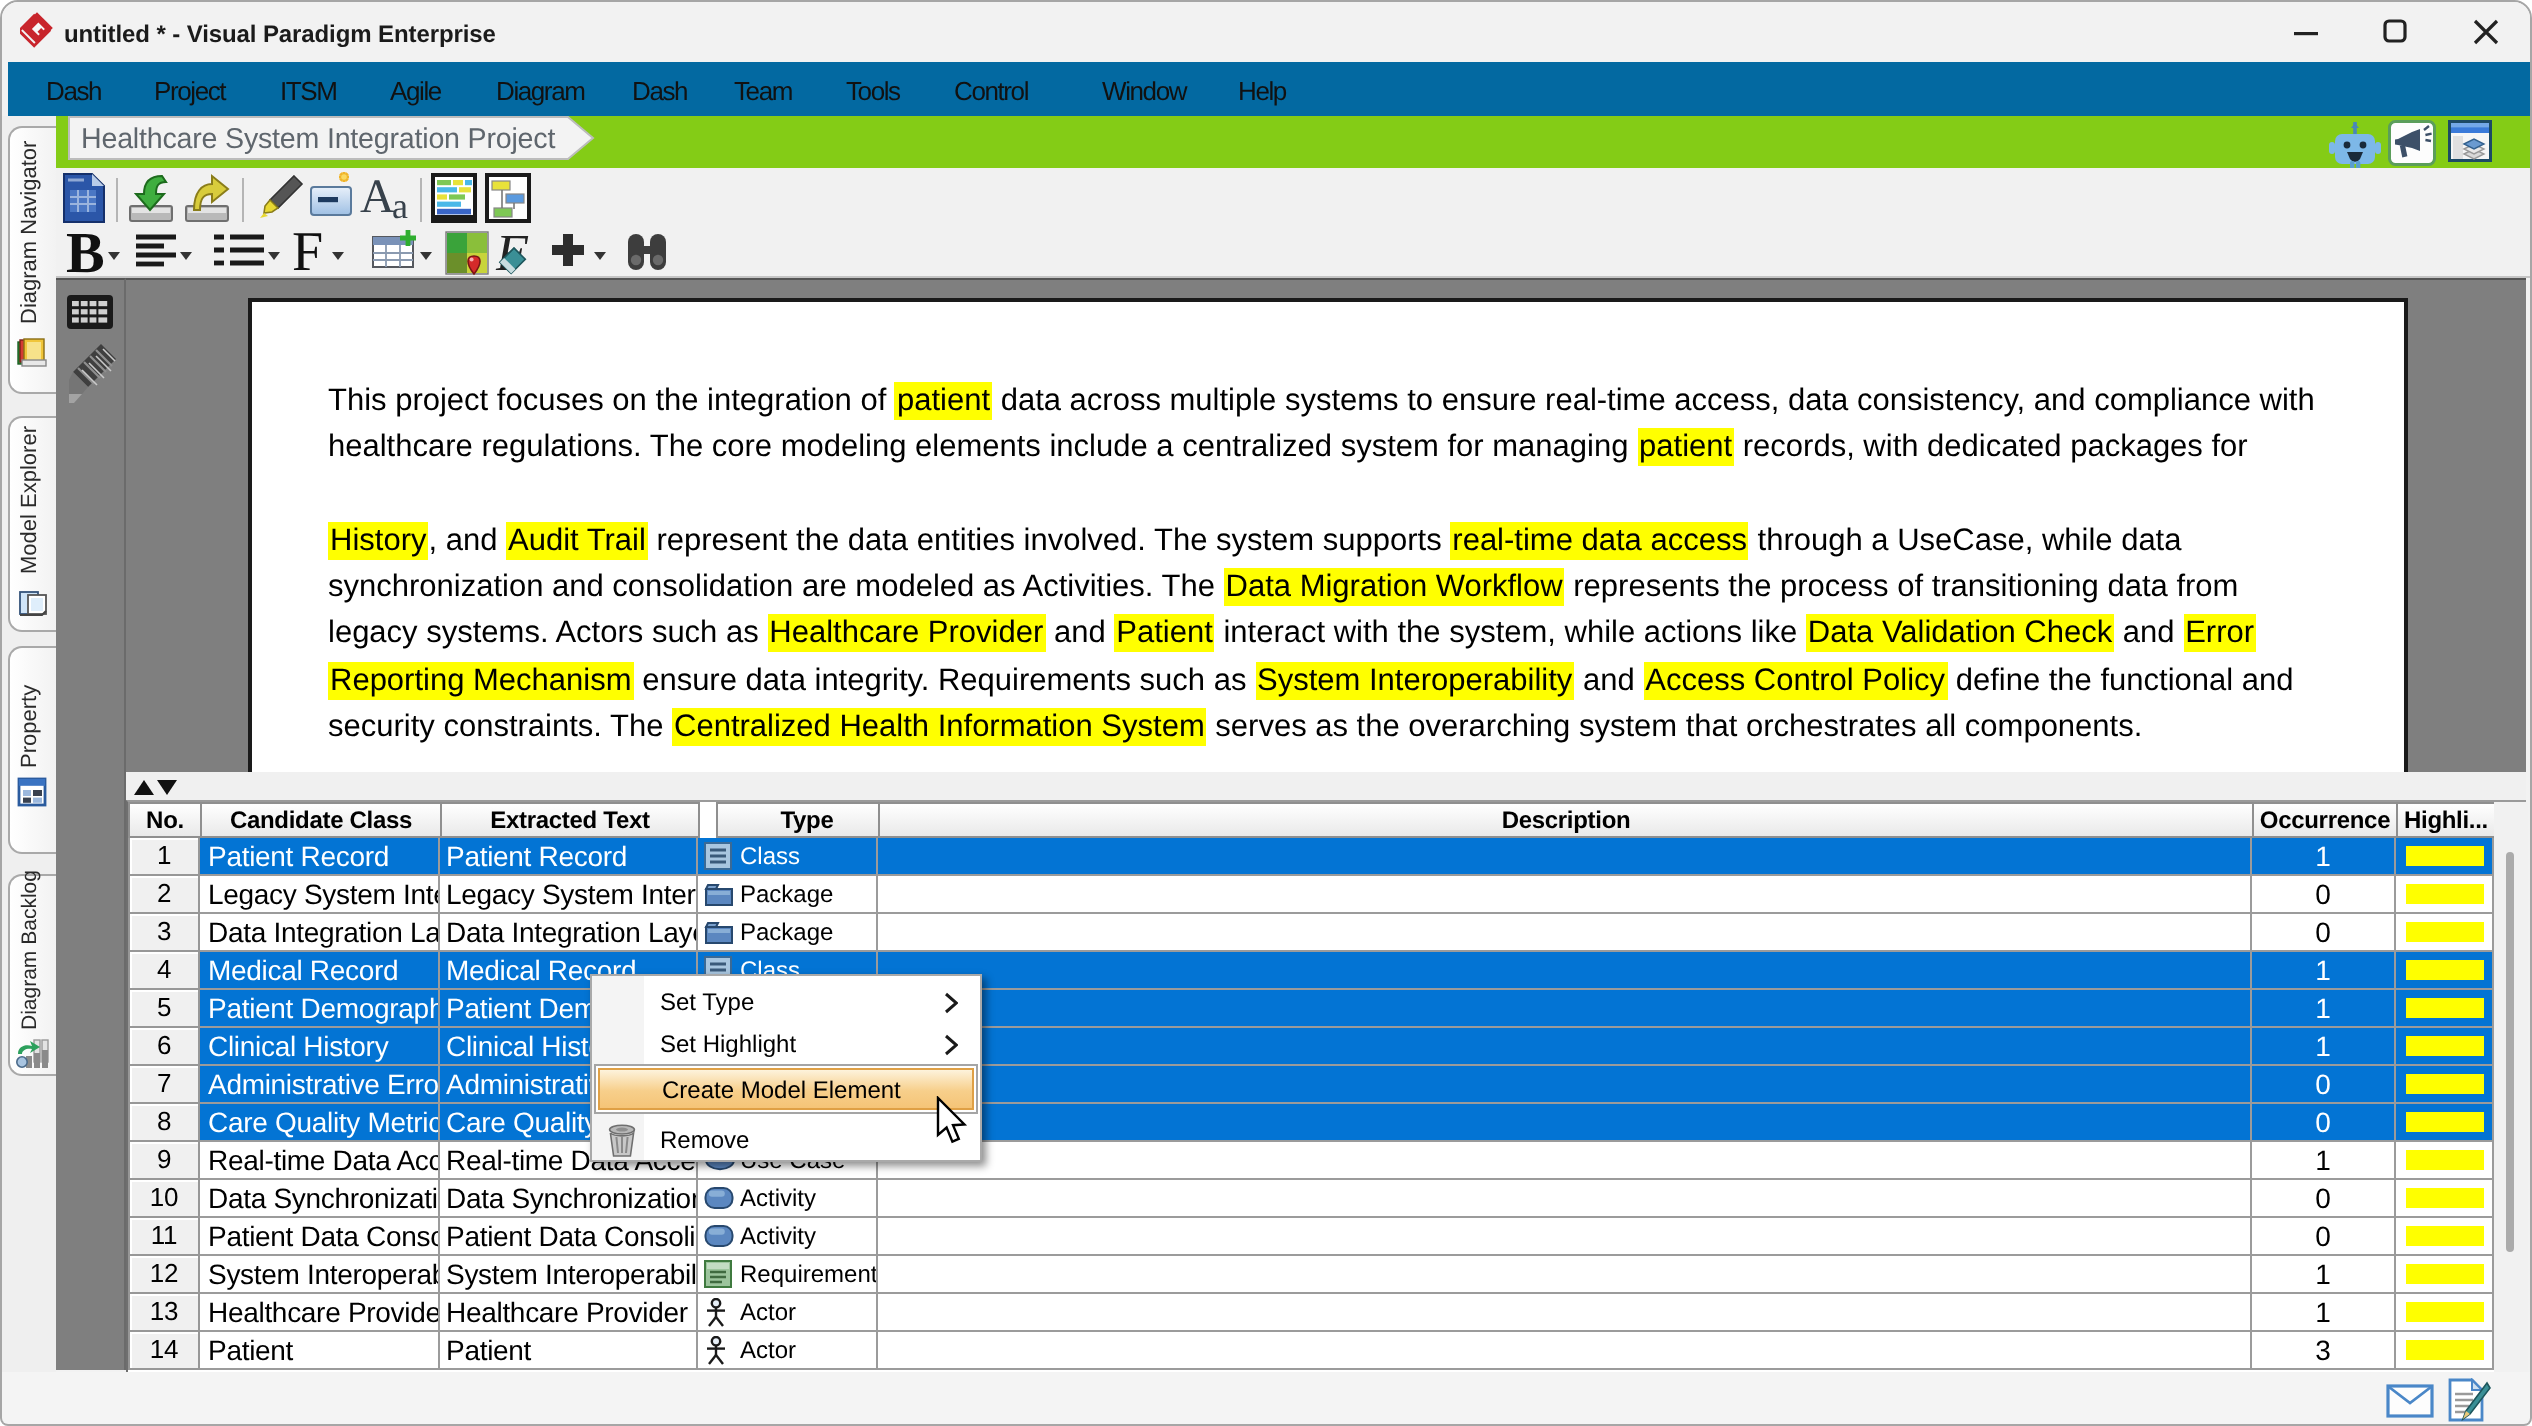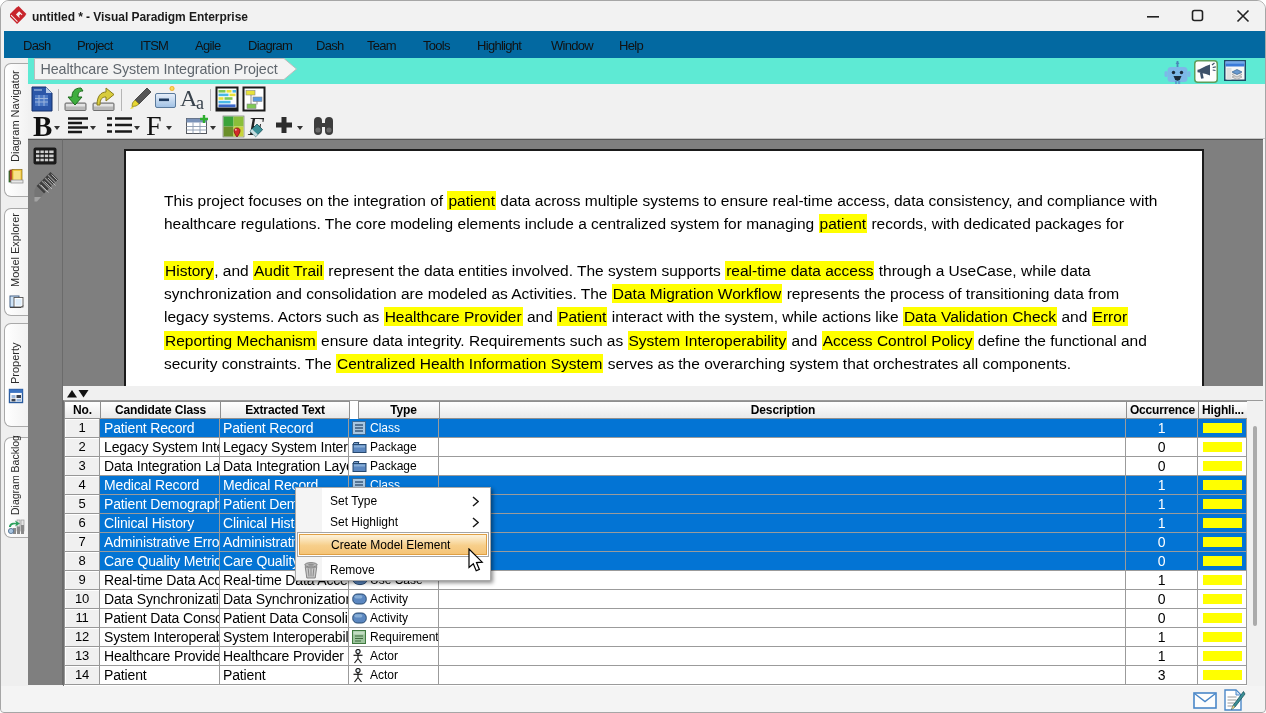--- a/index.html
+++ b/index.html
@@ -9,21 +9,21 @@
 
 
 #titlebar { position:absolute; left:0; top:0; width:100%; height:30px; background:#f2f2f2; }
 #title-text { position:absolute; left:31px; top:8.5px; font-size:12px; letter-spacing:-0.05px; color:#1b1b1b;font-weight:bold; }
 
 
 #menubar { position:absolute; left:3px; top:30px; width:100%; height:27px; background:#0369a1; }
 .menuitem { position:absolute; top:7px; font-size:13px; letter-spacing:-0.7px; color:#111; }
 
 
-#crumbbar { position:absolute; left:27px; top:57px; width:1239px; height:26px; background:#5eead4; }
+#crumbbar { position:absolute; left:27px; top:57px; width:1239px; height:26px; background:#84cc16; }
 
 
 #toolbar { position:absolute; left:0px; top:83px; width:1266px; height:55px; background:#f1f1f1; border-bottom:1px solid #c5c5c5; }
 
 
 #rail { position:absolute; left:0; top:57px; width:27px; height:628px; background:#efefef; }
 .vtab { position:absolute; left:3px; width:24px; background:linear-gradient(90deg,#ffffff,#f2f2f2); border:1px solid #a9a9a9; border-right:none; border-radius:7px 0 0 7px; }
 .vtab .vtxt { position:absolute; left:4px; font-size:11px; color:#2a2a2a; white-space:nowrap; transform:rotate(-90deg); transform-origin:left top; }
 
 
@@ -87,21 +87,21 @@
 
   <div id="menubar">
     <span class="menuitem" style="left:19px">Dash</span>
     <span class="menuitem" style="left:73px">Project</span>
     <span class="menuitem" style="left:136px">ITSM</span>
     <span class="menuitem" style="left:191px">Agile</span>
     <span class="menuitem" style="left:244px">Diagram</span>
     <span class="menuitem" style="left:312px">Dash</span>
     <span class="menuitem" style="left:363px">Team</span>
     <span class="menuitem" style="left:419px">Tools</span>
-    <span class="menuitem" style="left:473px">Highlight</span>
+    <span class="menuitem" style="left:473px">Control</span>
     <span class="menuitem" style="left:547px">Window</span>
     <span class="menuitem" style="left:615px">Help</span>
   </div>
 
   <div id="crumbbar">
     <svg class="abs" style="left:0;top:0" width="1239" height="26">
       <path d="M6.5 0.5 H256 L268.5 11 L256 21.5 H6.5 Z" fill="#f3f3f3" stroke="#bcbcbc" stroke-width="1"></path>
       <text x="12.5" y="16" font-size="14.3" fill="#5f666d" font-family="Liberation Sans, sans-serif" letter-spacing="-0.1">Healthcare System Integration Project</text>
 
       <g transform="translate(1136,3)">

